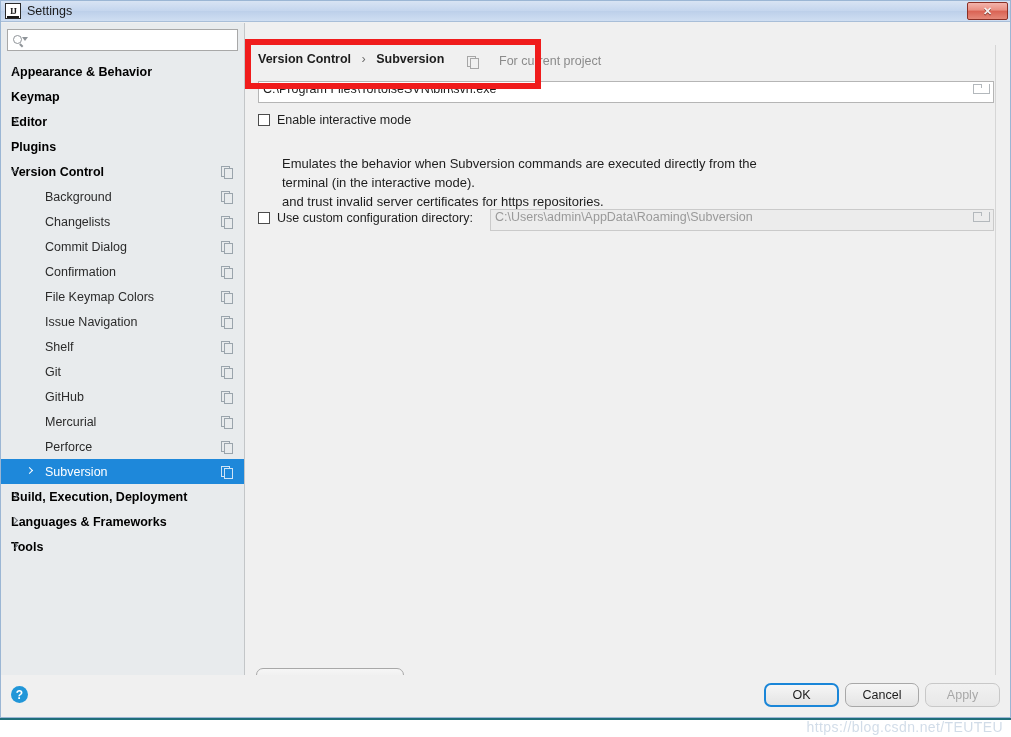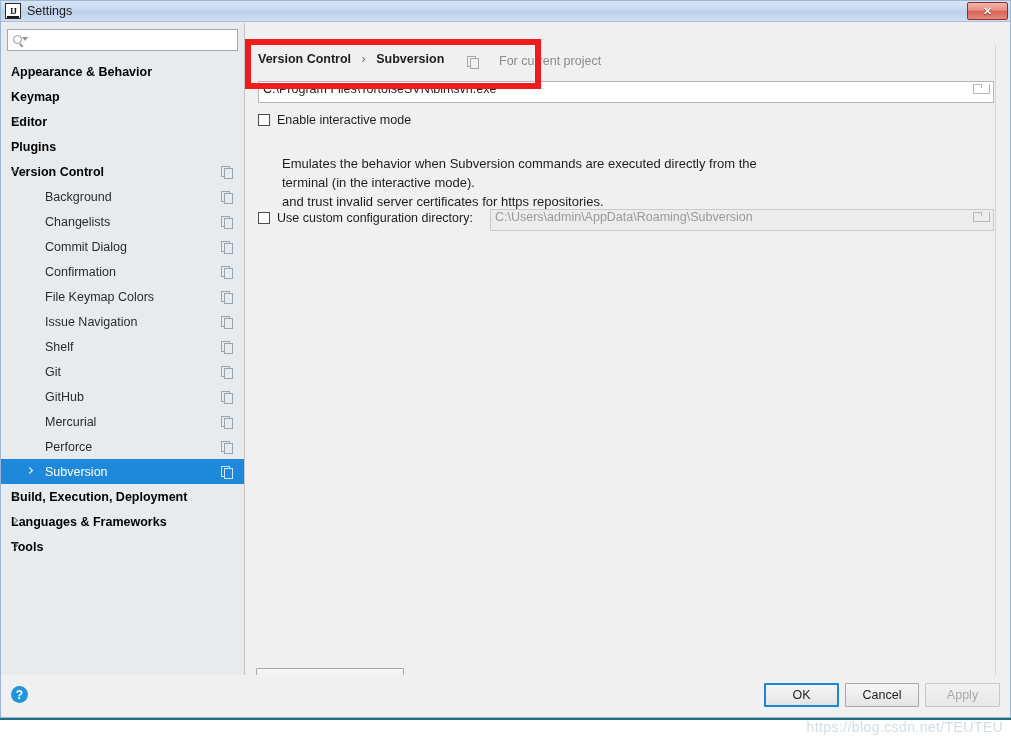--- a/index.html
+++ b/index.html
@@ -177,21 +177,21 @@
   #desc-block p { margin: 0; }
 
   #custom-cfg-row { left: 13px; top: 188px; }
   #custom-cfg-field { left: 245px; top: 186px; width: 504px; }
   #custom-cfg-field .textfield { width: 100%; }
 
   
   #clear-auth-wrap { position: absolute; left: 11px; top: 645px; display: flex; align-items: center; gap: 12px; }
   .btn {
     background: linear-gradient(to bottom, #f6f6f6, #e4e4e4);
-    border: 1px solid #a8a8a8; border-radius: 1px;
+    border: 1px solid #a8a8a8; border-radius: 7px;
     font-size: 12.5px; color: #1d1d1d;
     display: flex; align-items: center; justify-content: center;
     cursor: pointer; font-family: "Liberation Sans", sans-serif;
   }
   #clear-auth-btn { width: 148px; height: 23px; }
   #auth-desc { font-size: 12px; color: #1d1d1d; white-space: nowrap; }
 
   
   #footer {
     position: absolute; left: 0; right: 0; bottom: 0; height: 42px;

